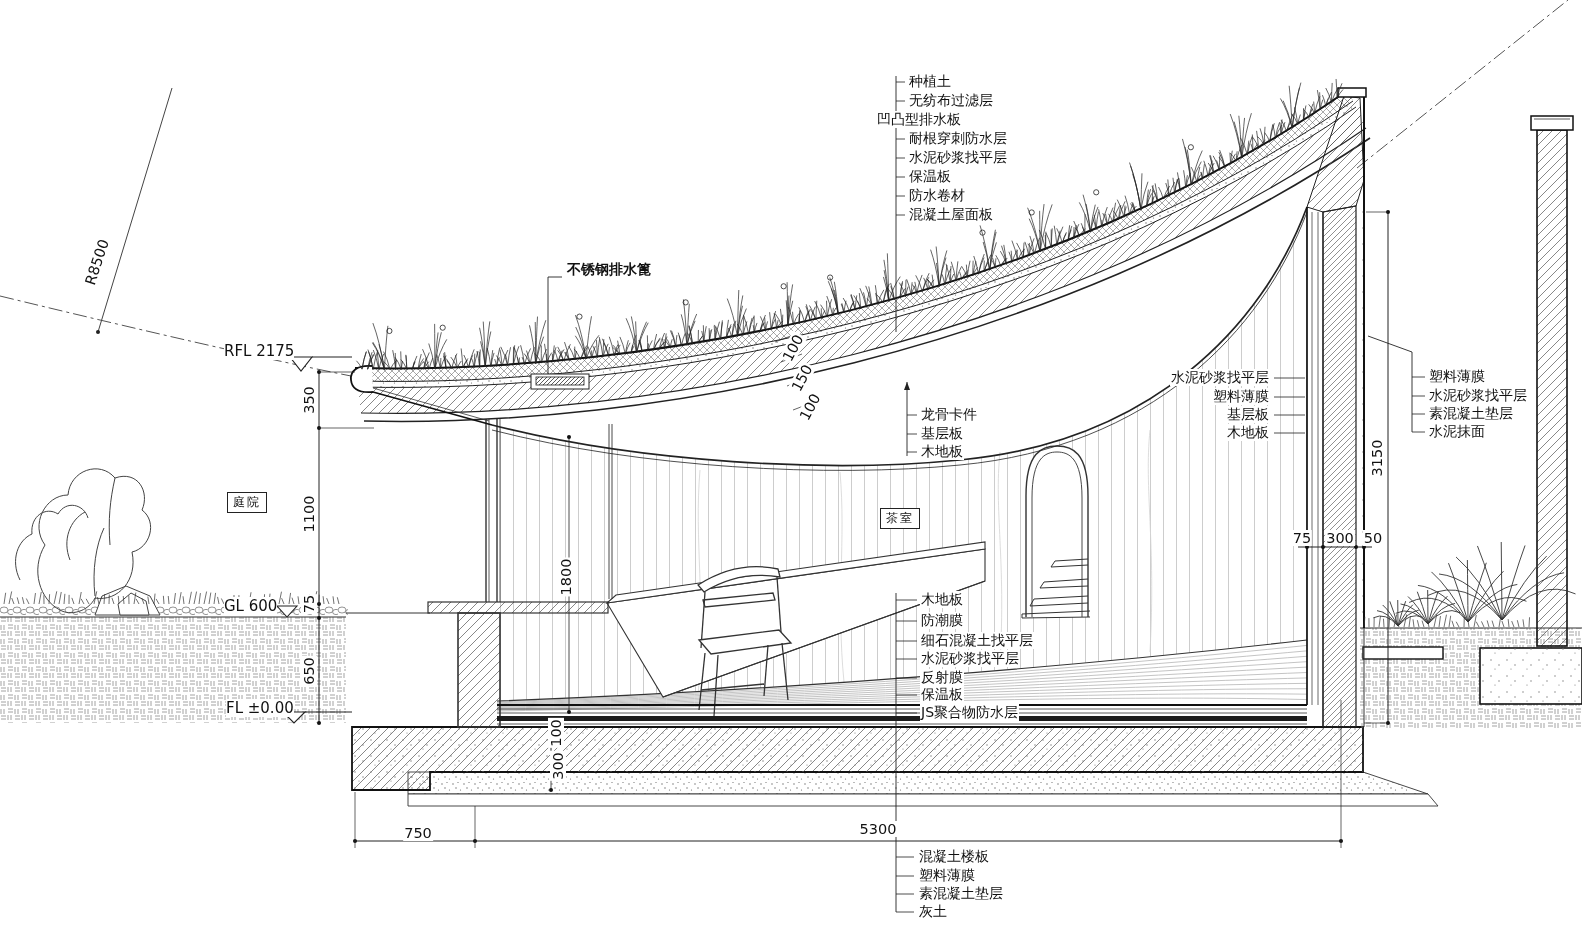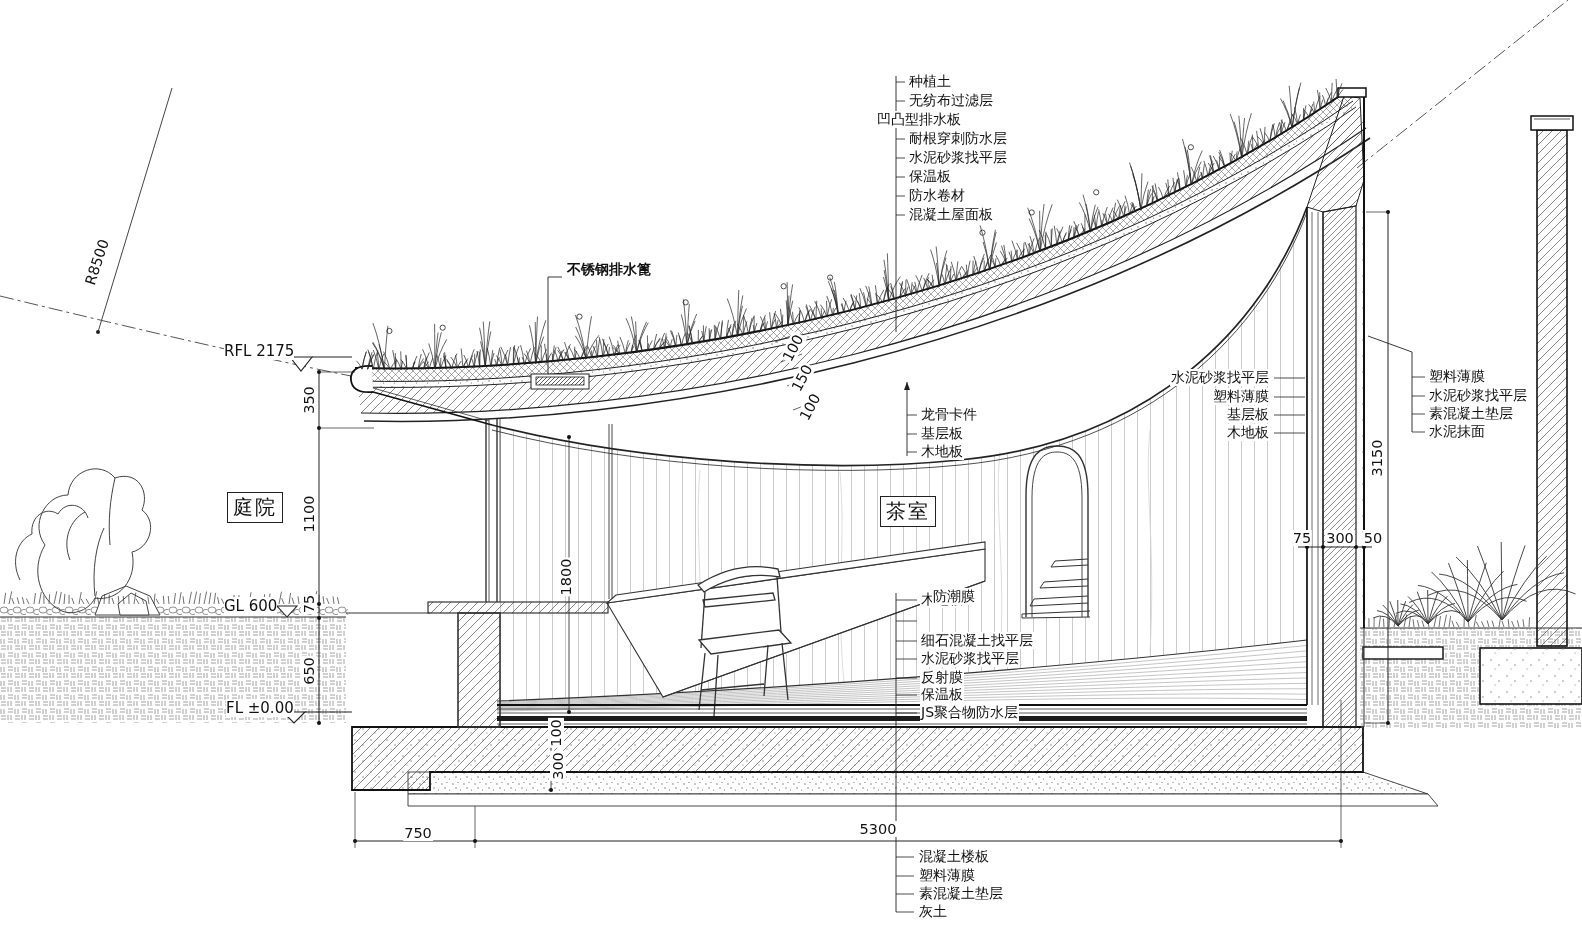--- a/index.html
+++ b/index.html
@@ -5,21 +5,21 @@
   html,body{margin:0;padding:0;background:#fff;}
   #stage{position:relative;width:1582px;height:930px;background:#fff;overflow:hidden;
          font-family:"DejaVu Sans","Liberation Sans",sans-serif;color:#111;}
   #draw{position:absolute;left:0;top:0;}
   #labels{position:absolute;left:0;top:0;width:1582px;height:930px;pointer-events:none;}
   .label{position:absolute;font-size:14px;line-height:17px;white-space:nowrap;color:#111;background:#fff;padding:0 1px;}
   .dim{position:absolute;font-size:14.5px;white-space:nowrap;color:#111;background:#fff;padding:0 1px;}
   .rot{transform:translate(-50%,-50%) rotate(-90deg);}
   .rot62{transform:translate(-50%,-50%) rotate(-62deg);}
   .ctr{transform:translate(-50%,-50%);}
-  .roombox{position:absolute;font-size:20px;letter-spacing:2px;border:1.2px solid #222;background:#fff;padding:1px 5px;color:#111;}
+  .roombox{position:absolute;font-size:12px;letter-spacing:2px;border:1.2px solid #222;background:#fff;padding:1px 5px;color:#111;}
   .lvl{position:absolute;font-size:15px;background:#fff;color:#111;white-space:nowrap;}
 </style>
 </head>
 <body>
 
 <div id="stage">
   <svg id="draw" width="1582" height="930" viewBox="0 0 1582 930" xmlns="http://www.w3.org/2000/svg">
     <defs>
       <pattern id="hatch" width="9" height="9" patternUnits="userSpaceOnUse">
         <path d="M-1,10 L10,-1" stroke="#555" stroke-width="0.7" fill="none"></path>
@@ -595,21 +595,21 @@
         <line x1="305" y1="712" x2="352" y2="712"></line>
     </g>
   </svg>
 
   <div id="labels">
     <div class="dim" style="left:97px;top:262px;transform:translate(-50%,-50%) rotate(-72deg);background:transparent;">R8500</div>
     <div class="lvl" style="left:224px;top:342px;">RFL 2175</div>
     <div class="lvl" style="left:224px;top:597px;">GL 600</div>
     <div class="lvl" style="left:226px;top:699px;">FL ±0.00</div>
     <div class="roombox" style="left:227px;top:492px;">庭院</div>
-    <div class="roombox" style="left:880px;top:496px;">茶室</div>
+    <div class="roombox" style="left:880px;top:508px;">茶室</div>
     <div class="label" style="left:566px;top:261px;font-weight:bold;">不锈钢排水篦</div>
 
     <div class="dim rot" style="left:309px;top:400px;">350</div>
     <div class="dim rot" style="left:309px;top:514px;">1100</div>
     <div class="dim rot" style="left:309px;top:604px;">75</div>
     <div class="dim rot" style="left:309px;top:671px;">650</div>
     <div class="dim rot" style="left:566px;top:577px;">1800</div>
     <div class="dim rot" style="left:556px;top:733px;">100</div>
     <div class="dim rot" style="left:558px;top:766px;">300</div>
     <div class="dim rot" style="left:1377px;top:458px;">3150</div>
@@ -634,21 +634,21 @@
       <div class="label" style="left: 920px; top: 443px;">木地板</div>
       <div class="label" style="right: 312px; top: 369px;">水泥砂浆找平层</div>
       <div class="label" style="right: 312px; top: 388px;">塑料薄膜</div>
       <div class="label" style="right: 312px; top: 406px;">基层板</div>
       <div class="label" style="right: 312px; top: 424px;">木地板</div>
       <div class="label" style="left: 1428px; top: 368px;">塑料薄膜</div>
       <div class="label" style="left: 1428px; top: 387px;">水泥砂浆找平层</div>
       <div class="label" style="left: 1428px; top: 405px;">素混凝土垫层</div>
       <div class="label" style="left: 1428px; top: 423px;">水泥抹面</div>
       <div class="label" style="left: 920px; top: 591px;">木地板</div>
-      <div class="label" style="left: 920px; top: 588px; margin-left: 12px;">防潮膜</div>
+      <div class="label" style="left: 920px; top: 612px;">防潮膜</div>
       <div class="label" style="left: 920px; top: 632px;">细石混凝土找平层</div>
       <div class="label" style="left: 920px; top: 650px;">水泥砂浆找平层</div>
       <div class="label" style="left: 920px; top: 669px;">反射膜</div>
       <div class="label" style="left: 920px; top: 686px;">保温板</div>
       <div class="label" style="left: 920px; top: 704px;">JS聚合物防水层</div>
       <div class="label" style="left: 918px; top: 848px;">混凝土楼板</div>
       <div class="label" style="left: 918px; top: 867px;">塑料薄膜</div>
       <div class="label" style="left: 918px; top: 885px;">素混凝土垫层</div>
       <div class="label" style="left: 918px; top: 903px;">灰土</div>
     </div>

